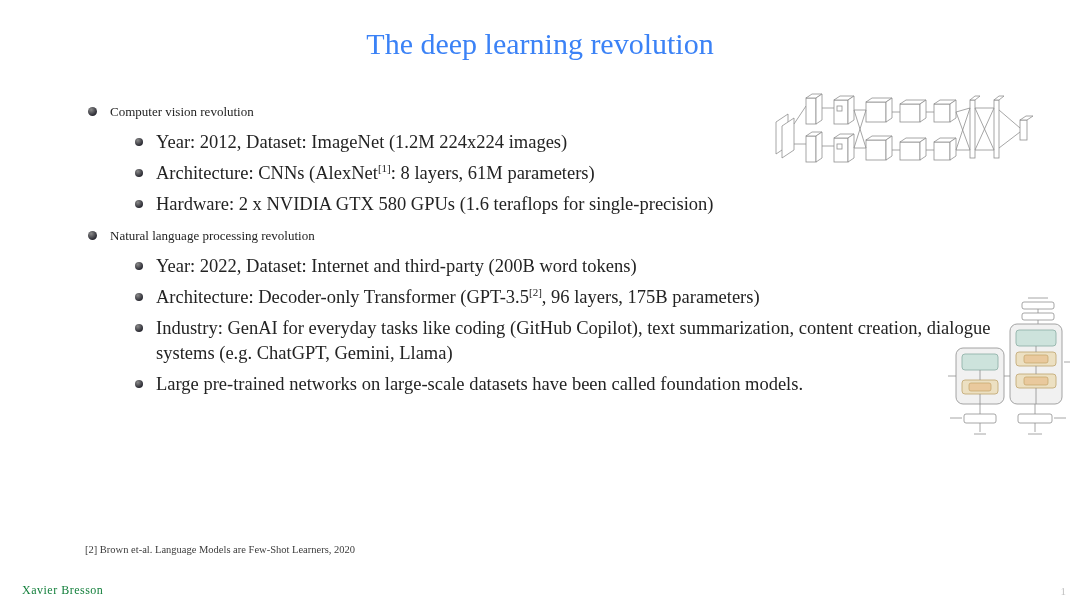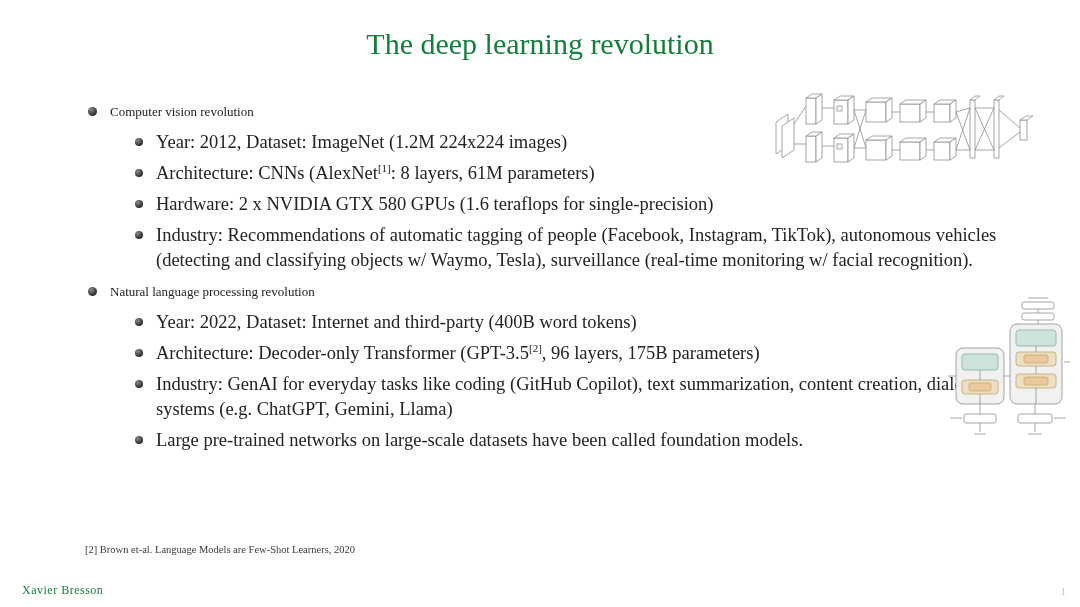--- a/index.html
+++ b/index.html
@@ -3,21 +3,21 @@
 <meta charset="utf-8">
 <style>
   html,body { margin:0; padding:0; background:#e9e9e9; }
   .slide {
     position:relative; width:1080px; height:607px; margin:0 auto;
     background:#ffffff; overflow:hidden;
     font-family:"Liberation Serif", serif; color:#232323;
   }
   .title {
     margin:0; padding-top:27px; text-align:center;
-    font-size:30px; font-weight:normal; color:#15803d;
+    font-size:30px; font-weight:normal; color:#3b82f6;
     font-family:"Liberation Serif", serif;
   }
   .content { position:absolute; top:99px; left:88px; width:965px; }
   .l1 { display:flex; font-size:13px; line-height:26px; margin-bottom:5px; }
   .l2 { display:flex; font-size:18.5px; line-height:25px; margin-bottom:6px; margin-left:47px; }
   .b1, .b2 {
     flex:0 0 auto; border-radius:50%;
     background:radial-gradient(circle at 35% 30%, #8a8a8a, #2b2b33 70%);
   }
   .b1 { width:9px; height:9px; margin:8px 13px 0 0; }
@@ -121,33 +121,29 @@
     <div class="l2">
       <span class="b2"></span>
       <span class="txt"><span>Architecture: CNNs (AlexNet</span><sup class="ref">[1]</sup><span>: 8 layers, 61M parameters)</span></span>
     </div>
 
     <div class="l2">
       <span class="b2"></span>
       <span class="txt">Hardware: 2 x NVIDIA GTX 580 GPUs (1.6 teraflops for single-precision)</span>
     </div>
 
-    <div class="l2">
-      <span class="b2"></span>
-      <span class="txt">Industry: Recommendations of automatic tagging of people (Facebook, Instagram, TikTok), autonomous vehicles (detecting and classifying objects w/ Waymo, Tesla), surveillance (real-time monitoring w/ facial recognition).</span>
-    </div>
 
     <div class="l1">
       <span class="b1"></span>
       <span class="txt">Natural language processing revolution</span>
     </div>
 
     <div class="l2">
       <span class="b2"></span>
-      <span class="txt">Year: 2022, Dataset: Internet and third-party (400B word tokens)</span>
+      <span class="txt">Year: 2022, Dataset: Internet and third-party (200B word tokens)</span>
     </div>
 
     <div class="l2">
       <span class="b2"></span>
       <span class="txt"><span>Architecture: Decoder-only Transformer (GPT-3.5</span><sup class="ref">[2]</sup><span>, 96 layers, 175B parameters)</span></span>
     </div>
 
 
     <div class="l2">
       <span class="b2"></span>

